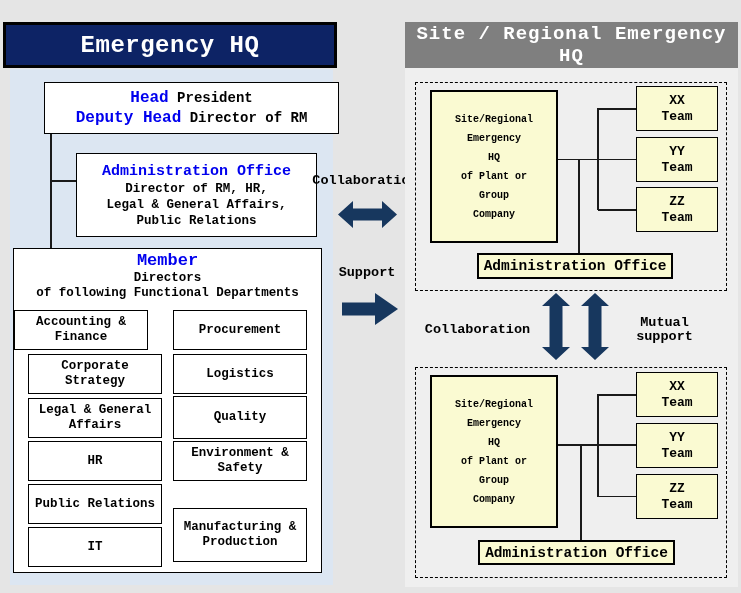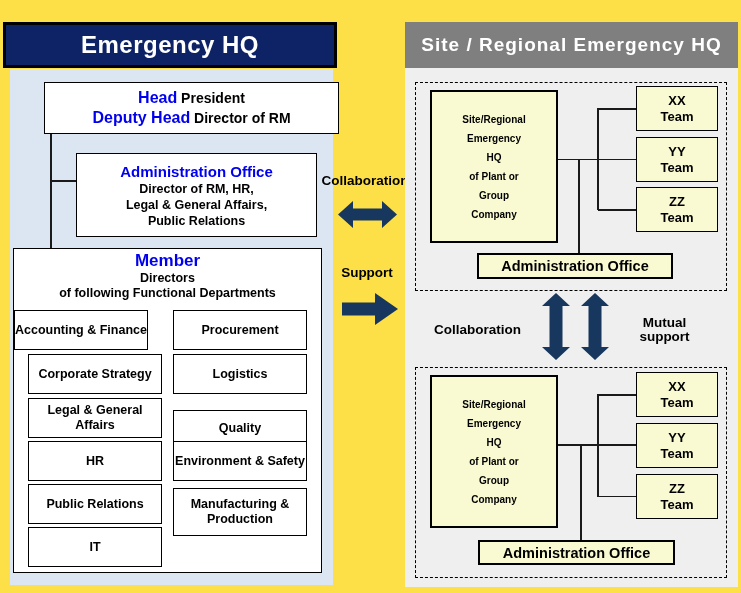--- a/index.html
+++ b/index.html
@@ -1,18 +1,18 @@
 <!DOCTYPE html>
 <html><head>
 <meta charset="utf-8">
 <style>
   html,body{margin:0;padding:0;background:#fff;}
   #canvas{
-    position:relative;width:741px;height:593px;background:#fde047;
-    font-family:Liberation Sans, sans-serif;
+    position:relative;width:741px;height:593px;background:#e5e5e5;
+    font-family:Liberation Mono, monospace;
     font-weight:bold;color:#000;overflow:hidden;
   }
   .abs{position:absolute;box-sizing:border-box;}
   .center{display:flex;flex-direction:column;align-items:center;justify-content:center;text-align:center;}
   .whitebox{background:#fff;border:1.5px solid #000;}
   .ybox{background:#fafad2;border:1.5px solid #000;}
   .ybox-thick{background:#fafad2;border:2.5px solid #000;}
   .line{background:#1a1a1a;}
   .blue{color:#0000ee;}
   .hdr-left{background:#0d2365;border:3px solid #000;color:#fff;font-size:24px;letter-spacing:.5px;}
@@ -84,27 +84,27 @@
   <div class="abs whitebox center dept" style="left:28px;top:527px;width:134px;height:40px;">
       <span>IT</span>
     </div>
 
   <div class="abs whitebox center dept" style="left:173px;top:310px;width:134px;height:40px;">
       <span>Procurement</span>
     </div>
   <div class="abs whitebox center dept" style="left:173px;top:354px;width:134px;height:40px;">
       <span>Logistics</span>
     </div>
-  <div class="abs whitebox center dept" style="left:173px;top:410px;width:134px;height:36px;">
+  <div class="abs whitebox center dept" style="left:173px;top:396px;width:134px;height:43px;">
       <span>Quality</span>
     </div>
   <div class="abs whitebox center dept" style="left:173px;top:441px;width:134px;height:40px;">
       <span>Environment &amp; Safety</span>
     </div>
-  <div class="abs whitebox center dept" style="left:173px;top:488px;width:134px;height:48px;">
+  <div class="abs whitebox center dept" style="left:173px;top:508px;width:134px;height:54px;">
       <span>Manufacturing &amp; Production</span>
     </div>
 
   <div class="abs rel-label" style="left:305px;top:174px;width:120px;">Collaboration</div>
   <div class="abs" style="left:338px;top:197px;">
     <svg width="59" height="35" viewBox="0 0 59 35">
         <polygon points="0,17.5 15,4 15,11.5 44,11.5 44,4 59,17.5 44,31 44,23.5 15,23.5 15,31" fill="#17375e"></polygon>
       </svg>
   </div>
 

